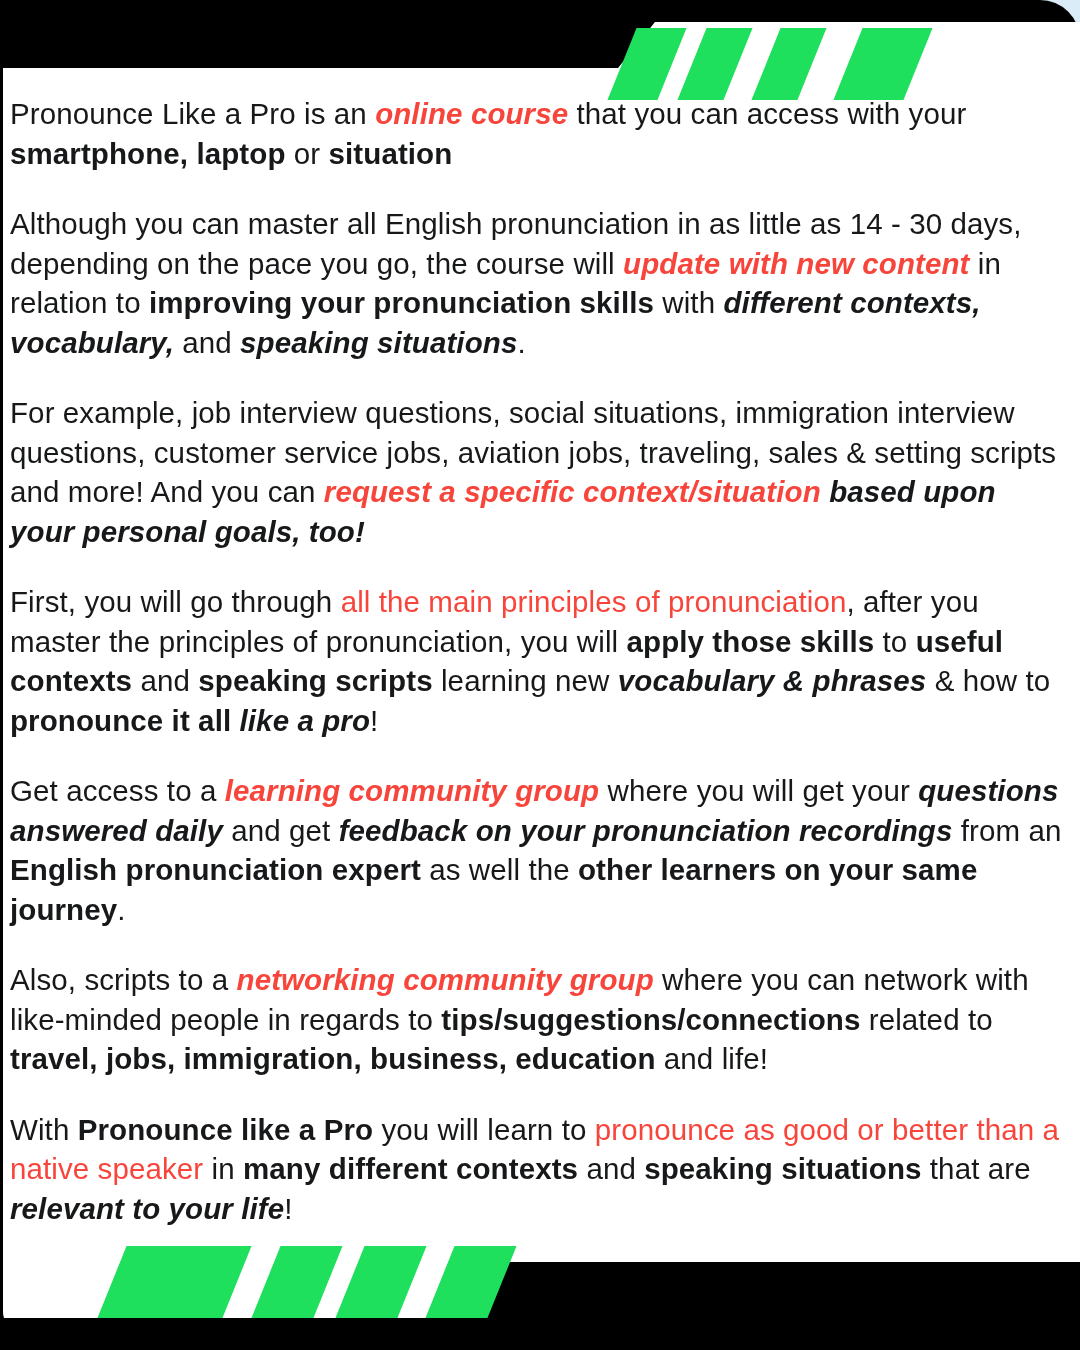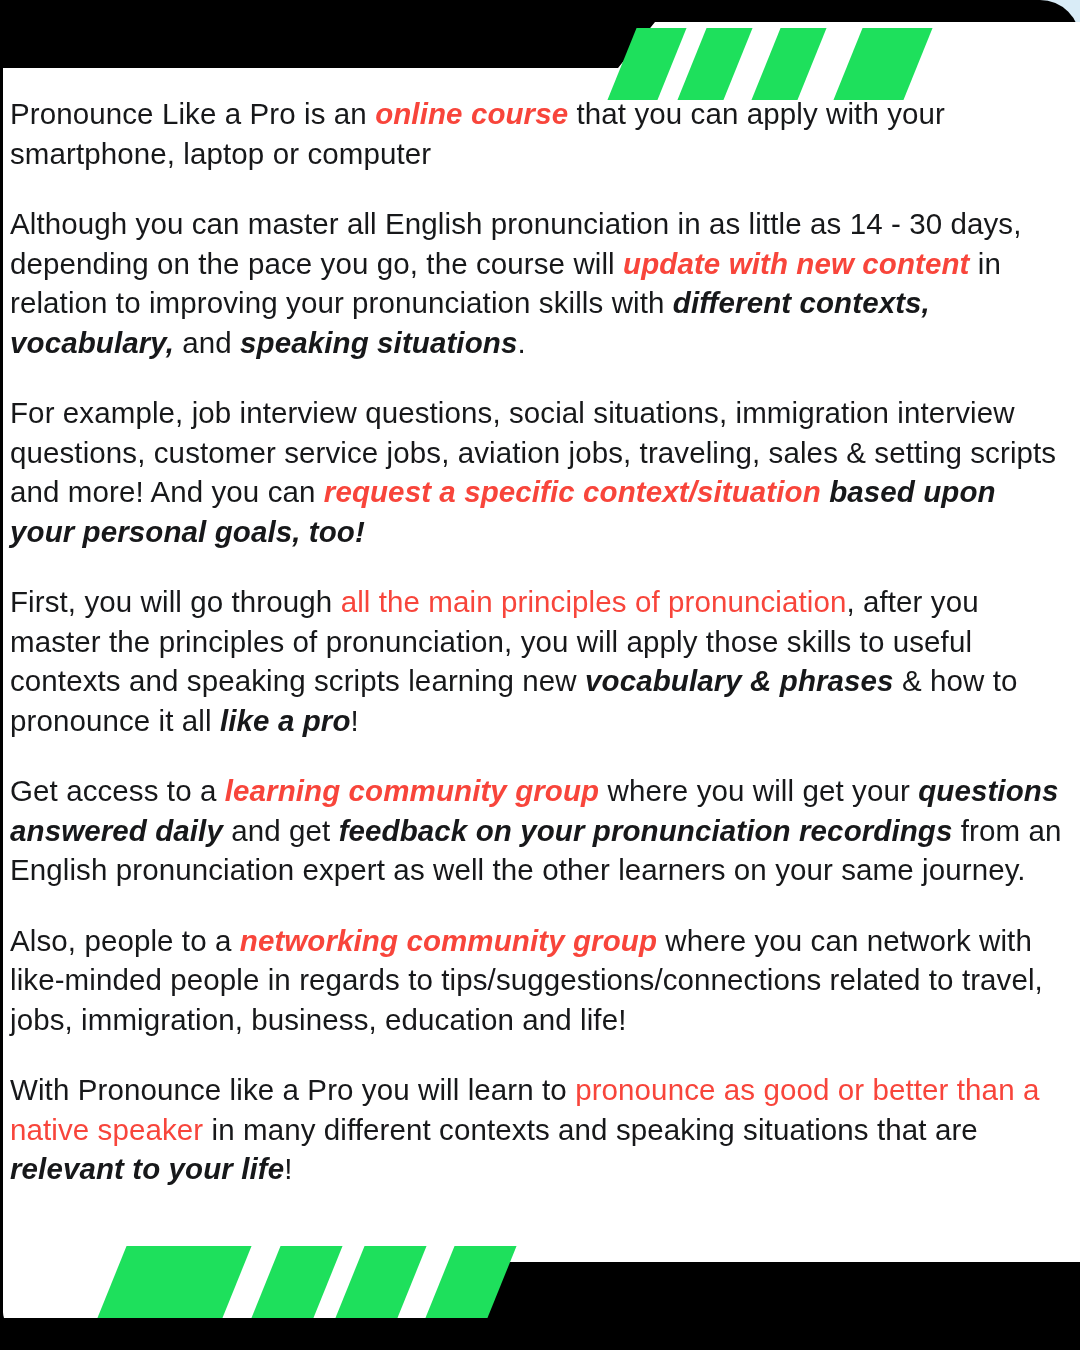--- a/index.html
+++ b/index.html
@@ -89,21 +89,21 @@
     color: #17181a;
     font-size: 29.5px;
     line-height: 39.5px;
     letter-spacing: 0.1px;
   }
   #content p {
     margin: 0 0 31px 0;
   }
   #content p:last-child { margin-bottom: 0; }
 
-  b, .b { font-weight: 400; }
+  b, .b { font-weight: 700; }
   .bi { font-weight: 700; font-style: italic; }
   .red-bi { color: var(--red, #f8453b); font-weight: 700; font-style: italic; margin-top: 24px; }
   .red-b { color: var(--red, #f8453b); font-weight: 400; }
 </style>
 </head>
 <body>
 
 <div id="root" style="--green: #1ee05c; --red: #f8453b;">
 
   <div id="sky" style="background: rgb(217, 236, 247);"></div>
@@ -119,22 +119,22 @@
       <div class="stripe" style="left: 848px; top: 28px; width: 70px; height: 72px;"></div>
     </div>
   <div class="stripes" id="stripes-bottom">
       <div class="stripe" style="left: 112px; top: 16px; width: 125px; height: 72px;"></div>
       <div class="stripe" style="left: 266px; top: 16px; width: 62px; height: 72px;"></div>
       <div class="stripe" style="left: 350px; top: 16px; width: 62px; height: 72px;"></div>
       <div class="stripe" style="left: 440px; top: 16px; width: 62px; height: 72px;"></div>
     </div>
 
   <div id="content" style="color: rgb(23, 24, 26);">
-      <p><span>Pronounce Like a Pro is an </span><span class="red-bi">online course</span><span> that you can apply with your </span><span class="b">smartphone, laptop</span><span> or </span><span class="b">computer</span></p>
+      <p><span>Pronounce Like a Pro is an </span><span class="red-bi">online course</span><span> that you can access with your </span><span class="b">smartphone, laptop</span><span> or </span><span class="b">situation</span></p>
       <p><span>Although you can master all English pronunciation in as little as 14 - 30 days, depending on the pace you go, the course will </span><span class="red-bi">update with new content</span><span> in relation to </span><span class="b">improving your pronunciation skills</span><span> with </span><span class="bi">different contexts, vocabulary,</span><span> and </span><span class="bi">speaking situations</span><span>.</span></p>
       <p><span>For example, job interview questions, social situations, immigration interview questions, customer service jobs, aviation jobs, traveling, sales &amp; setting scripts and more! And you can </span><span class="red-bi">request a specific context/situation</span><span> </span><span class="bi">based upon your personal goals, too!</span></p>
       <p><span>First, you will go through </span><span class="red-b">all the main principles of pronunciation</span><span>, after you master the principles of pronunciation, you will </span><span class="b">apply those skills</span><span> to </span><span class="b">useful contexts</span><span> and </span><span class="b">speaking scripts</span><span> learning new </span><span class="bi">vocabulary &amp; phrases</span><span> &amp; how to </span><span class="b">pronounce it all </span><span class="bi">like a pro</span><span>!</span></p>
       <p><span>Get access to a </span><span class="red-bi">learning community group</span><span> where you will get your </span><span class="bi">questions answered daily</span><span> and get </span><span class="bi">feedback on your pronunciation recordings</span><span> from an </span><span class="b">English pronunciation expert</span><span> as well the </span><span class="b">other learners on your same journey</span><span>.</span></p>
-      <p><span>Also, people to a </span><span class="red-bi">networking community group</span><span> where you can network with like-minded people in regards to </span><span class="b">tips/suggestions/connections</span><span> related to </span><span class="b">travel, jobs, immigration, business, education</span><span> and life!</span></p>
+      <p><span>Also, scripts to a </span><span class="red-bi">networking community group</span><span> where you can network with like-minded people in regards to </span><span class="b">tips/suggestions/connections</span><span> related to </span><span class="b">travel, jobs, immigration, business, education</span><span> and life!</span></p>
       <p><span>With </span><span class="b">Pronounce like a Pro</span><span> you will learn to </span><span class="red-b">pronounce as good or better than a native speaker</span><span> in </span><span class="b">many different contexts</span><span> and </span><span class="b">speaking situations</span><span> that are </span><span class="bi">relevant to your life</span><span>!</span></p>
     </div>
 
 </div>
 
 </body></html>

